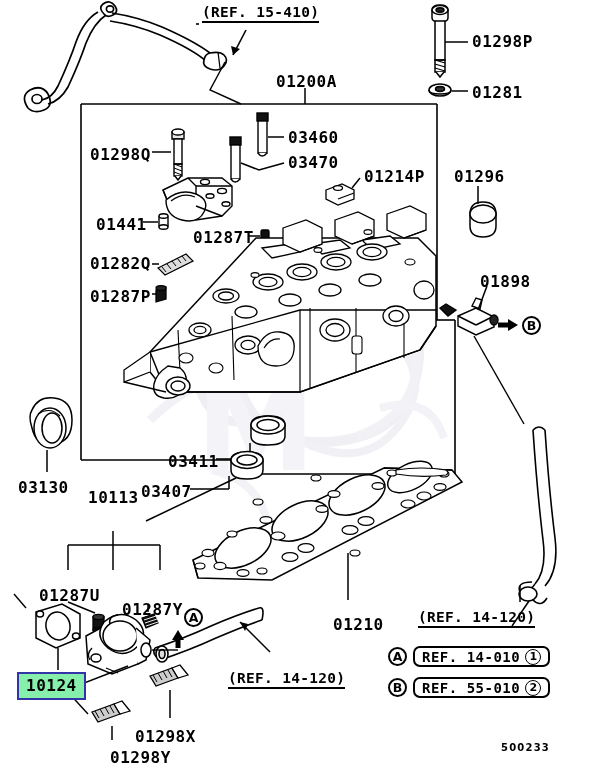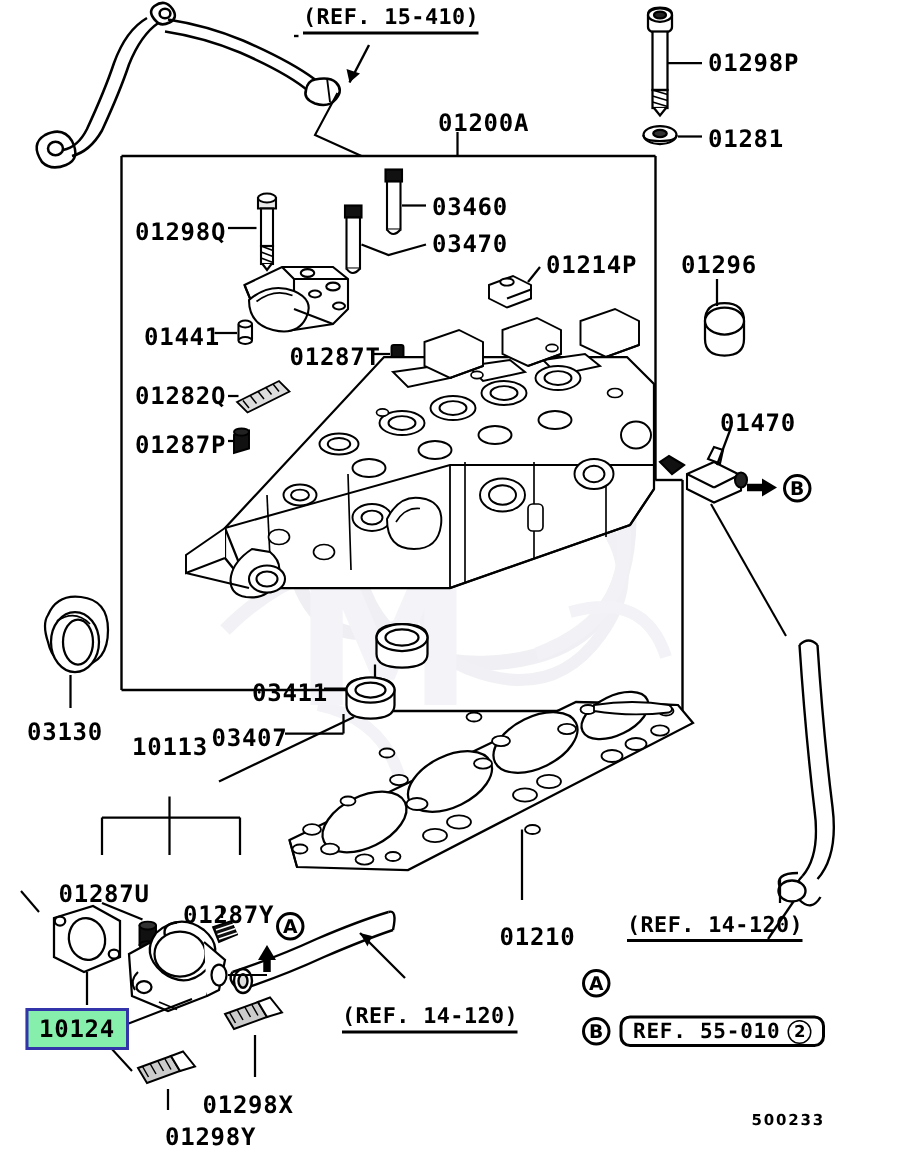--- a/index.html
+++ b/index.html
@@ -438,50 +438,54 @@
     <g>
       <path d="M178,648 L178,636" stroke="#000" stroke-width="5"></path>
       <path d="M178,630 l-6,10 l12,0 z" fill="#000"></path>
       <path d="M178,650 L152,650" stroke="#000" stroke-width="1.4" fill="none"></path>
     </g>
   </svg>
 
   <div class="ref" style="left:202px;top:4px;">(REF. 15-410)</div>
   <div class="lbl" style="left:472px;top:32px;">01298P</div>
   <div class="lbl" style="left:472px;top:83px;">01281</div>
-  <div class="lbl" style="left:276px;top:72px;margin-left:16px;">01200A</div>
+  <div class="lbl" style="left:276px;top:72px;">01200A</div>
   <div class="lbl" style="left:288px;top:128px;">03460</div>
   <div class="lbl" style="left:288px;top:153px;">03470</div>
   <div class="lbl" style="left:90px;top:145px;">01298Q</div>
   <div class="lbl" style="left:364px;top:167px;text-align:right;">01214P</div>
   <div class="lbl" style="left:454px;top:167px;">01296</div>
   <div class="lbl" style="left:96px;top:215px;">01441</div>
   <div class="lbl" style="left:193px;top:228px;">01287T</div>
   <div class="lbl" style="left:90px;top:254px;">01282Q</div>
   <div class="lbl" style="left:90px;top:287px;">01287P</div>
-  <div class="lbl" style="left:480px;top:272px;">01470</div>
+  <div class="lbl" style="left:480px;top:272px;">01898</div>
   <div class="lbl" style="left:18px;top:478px;">03130</div>
   <div class="lbl" style="left:168px;top:452px;">03411</div>
   <div class="lbl" style="left:141px;top:482px;">03407</div>
   <div class="lbl" style="left:88px;top:488px;">10113</div>
   <div class="lbl" style="left:39px;top:586px;">01287U</div>
   <div class="lbl" style="left:122px;top:600px;">01287Y</div>
   <div class="lbl" style="left:333px;top:615px;">01210</div>
   <div class="lbl" style="left:135px;top:727px;">01298X</div>
   <div class="lbl" style="left:82px;top:748px;margin-left:28px;">01298Y</div>
   <div class="ref" style="left:228px;top:670px;">(REF. 14-120)</div>
   <div class="ref" style="left:418px;top:609px;">(REF. 14-120)</div>
 
   <div class="hl" style="left:17px;top:672px;">10124</div>
 
   <div class="circ" style="position:absolute;left:184px;top:608px;">A</div>
   <div class="circ" style="position:absolute;left:522px;top:316px;">B</div>
 
   <div class="legrow" style="left:388px;top:646px;">
     <div class="circ">A</div>
+    <div class="legbox">
+      <span class="legtxt">REF. 14-010</span>
+      <span class="circ sm">1</span>
+    </div>
   </div>
   <div class="legrow" style="left:388px;top:677px;">
     <div class="circ">B</div>
     <div class="legbox">
       <span class="legtxt">REF. 55-010</span>
       <span class="circ sm">2</span>
     </div>
   </div>
 
   <div class="dwg" style="left:501px;top:742px;">500233</div>

